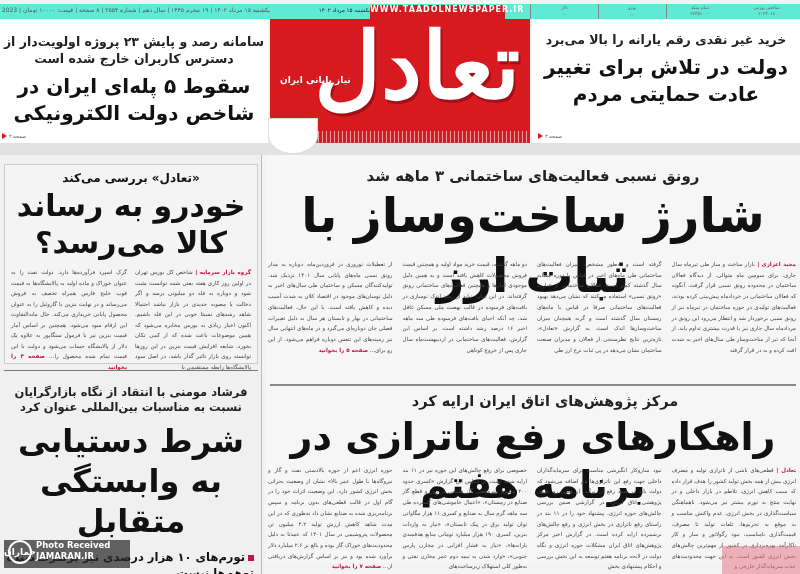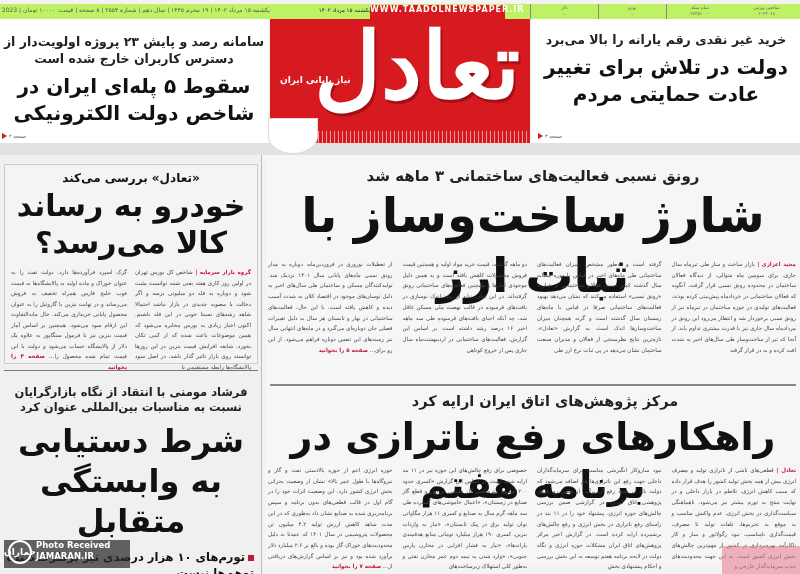--- a/index.html
+++ b/index.html
@@ -1,20 +1,20 @@
 <!DOCTYPE html>
 <html><head>
 <meta charset="utf-8">
 <style>
   * { box-sizing: border-box; margin: 0; padding: 0; }
   html, body { width: 800px; height: 574px; overflow: hidden; background: #f3f3f3; }
   body { font-family: "DejaVu Sans", sans-serif; color: #111; position: relative; direction: rtl; }
 
   
-  .topbar { position: absolute; top: 4px; left: 0; width: 800px; height: 15px; background: #bef264; }
+  .topbar { position: absolute; top: 4px; left: 0; width: 800px; height: 15px; background: #5eead4; }
   .topbar .issue { position: absolute; left: 2px; top: 2px; width: 268px; font-size: 6px; color: #555; direction: rtl; text-align: left; white-space: nowrap; overflow: hidden; }
   .topbar .url { position: absolute; left: 370px; top: 1px; width: 135px; font-size: 8px; font-weight: bold; color: #fff; letter-spacing: 1px; direction: ltr; text-align: right; background: #d71920; padding-right: 4px; height: 14px; }
   .topbar .date-small { position: absolute; left: 275px; top: 3px; width: 95px; font-size: 5.5px; color: #222; text-align: right; }
   .meta-cells { position: absolute; left: 530px; top: 0; width: 270px; height: 15px; display: flex; flex-direction: row-reverse; }
   .meta-cell { flex: 1; border-left: 1px solid #888; font-size: 4.5px; color: #666; text-align: center; line-height: 6px; padding-top: 1px; }
   .meta-cell:last-child { border-left: none; }
 
   
   .masthead { position: absolute; left: 270px; top: 19px; width: 260px; height: 124px; background: #d71920; overflow: hidden; }
   .masthead .ruler { position: absolute; left: 0; bottom: 0; width: 100%; height: 12px; background: repeating-linear-gradient(90deg, #f0c0c0 0 1px, #d71920 1px 4px); opacity: .8; }

